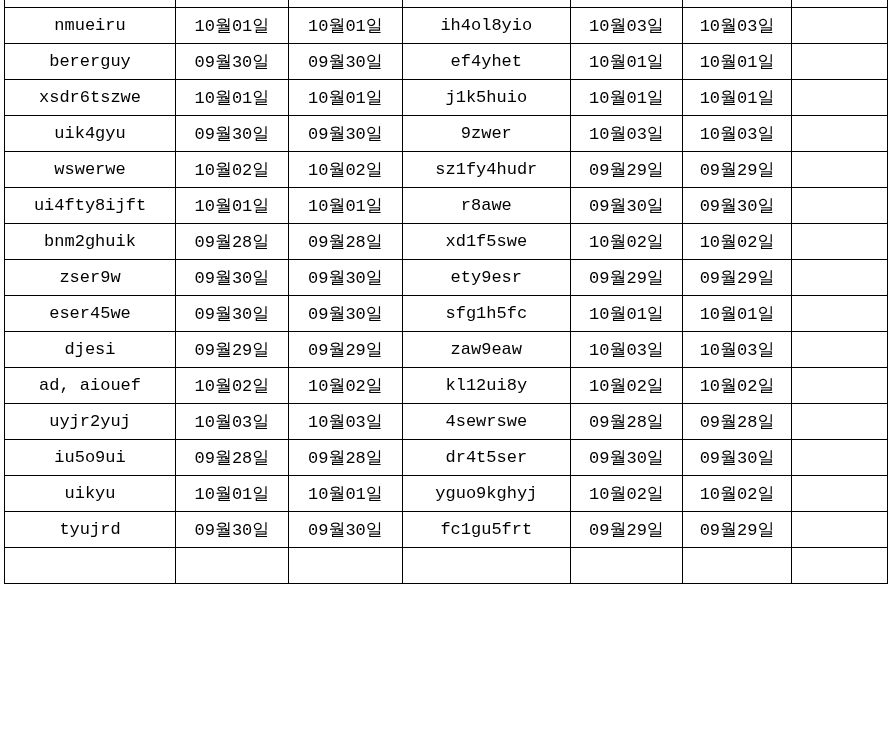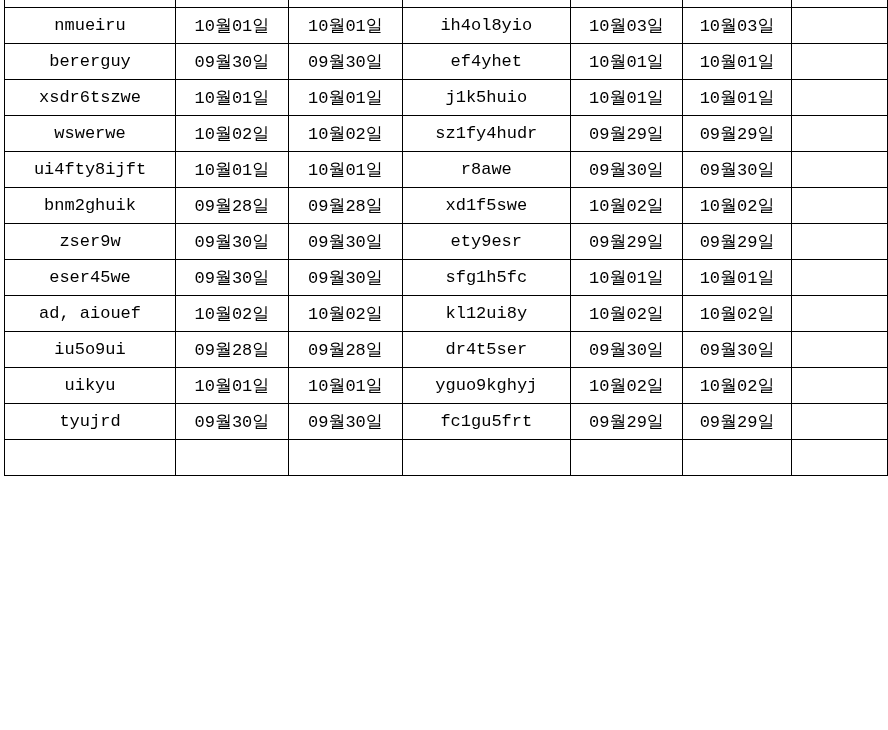--- a/index.html
+++ b/index.html
@@ -78,20 +78,29 @@
       <tr>
         <td>xsdr6tszwe</td>
         <td>10월01일</td>
         <td>10월01일</td>
         <td>j1k5huio</td>
         <td>10월01일</td>
         <td>10월01일</td>
         <td></td>
       </tr>
       <tr>
+        <td>uik4gyu</td>
+        <td>09월30일</td>
+        <td>09월30일</td>
+        <td>9zwer</td>
+        <td>10월03일</td>
+        <td>10월03일</td>
+        <td></td>
+      </tr>
+      <tr>
         <td>wswerwe</td>
         <td>10월02일</td>
         <td>10월02일</td>
         <td>sz1fy4hudr</td>
         <td>09월29일</td>
         <td>09월29일</td>
         <td></td>
       </tr>
       <tr>
         <td>ui4fty8ijft</td>
@@ -123,26 +132,44 @@
       <tr>
         <td>eser45we</td>
         <td>09월30일</td>
         <td>09월30일</td>
         <td>sfg1h5fc</td>
         <td>10월01일</td>
         <td>10월01일</td>
         <td></td>
       </tr>
       <tr>
+        <td>djesi</td>
+        <td>09월29일</td>
+        <td>09월29일</td>
+        <td>zaw9eaw</td>
+        <td>10월03일</td>
+        <td>10월03일</td>
+        <td></td>
+      </tr>
+      <tr>
         <td>ad, aiouef</td>
         <td>10월02일</td>
         <td>10월02일</td>
         <td>kl12ui8y</td>
         <td>10월02일</td>
         <td>10월02일</td>
+        <td></td>
+      </tr>
+      <tr>
+        <td>uyjr2yuj</td>
+        <td>10월03일</td>
+        <td>10월03일</td>
+        <td>4sewrswe</td>
+        <td>09월28일</td>
+        <td>09월28일</td>
         <td></td>
       </tr>
       <tr>
         <td>iu5o9ui</td>
         <td>09월28일</td>
         <td>09월28일</td>
         <td>dr4t5ser</td>
         <td>09월30일</td>
         <td>09월30일</td>
         <td></td>

